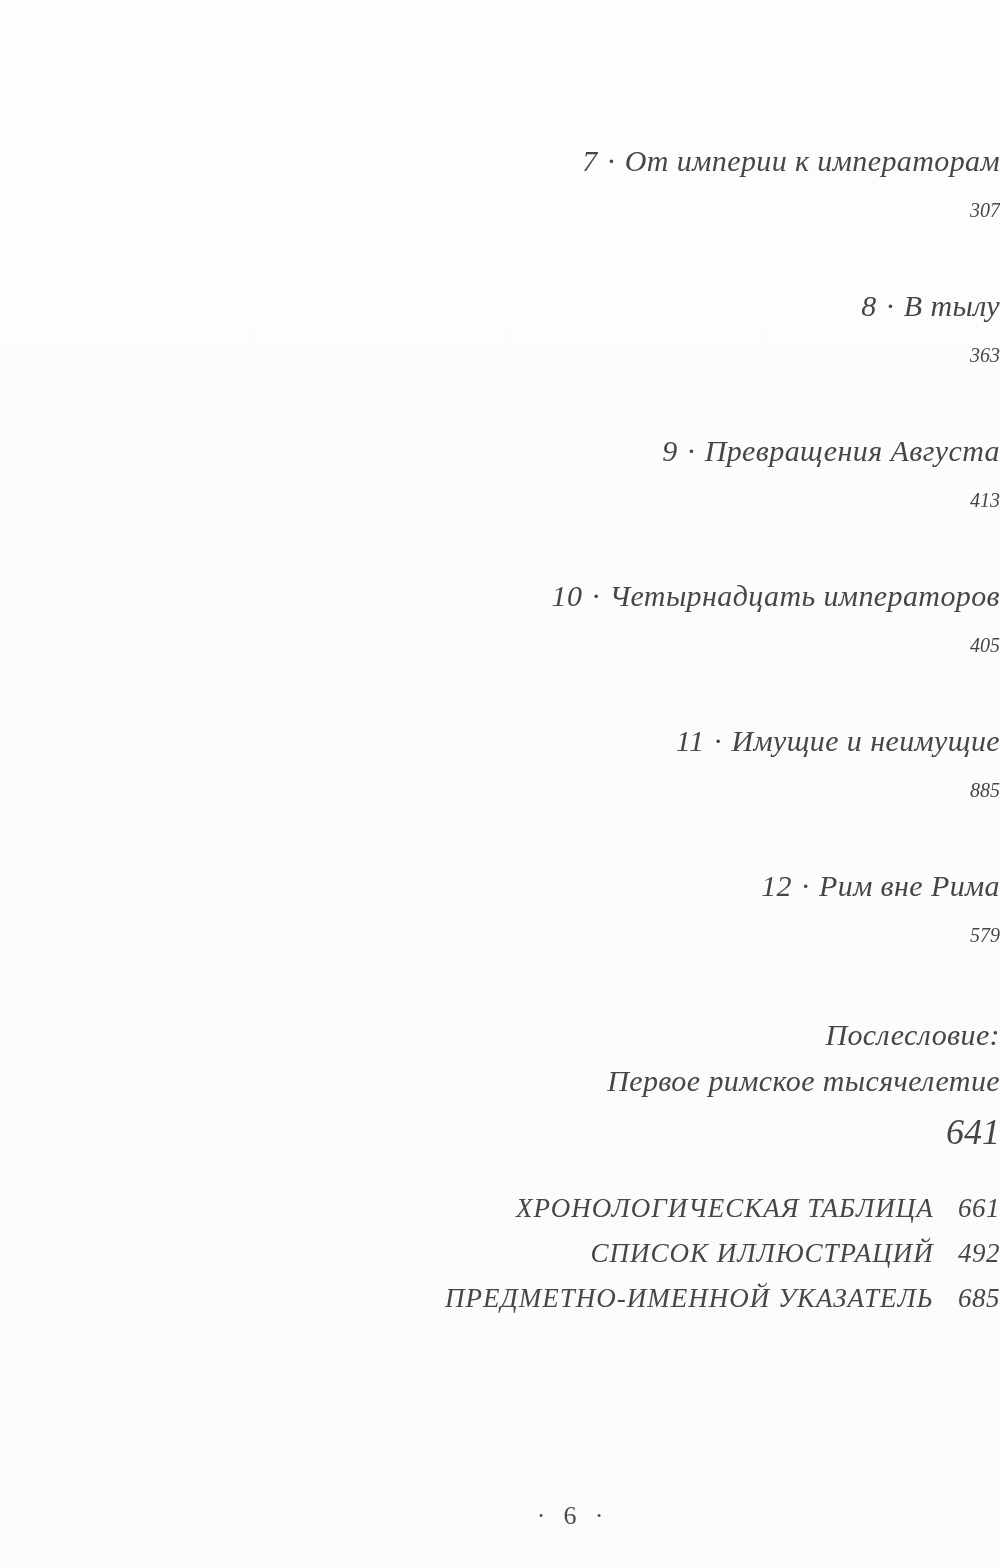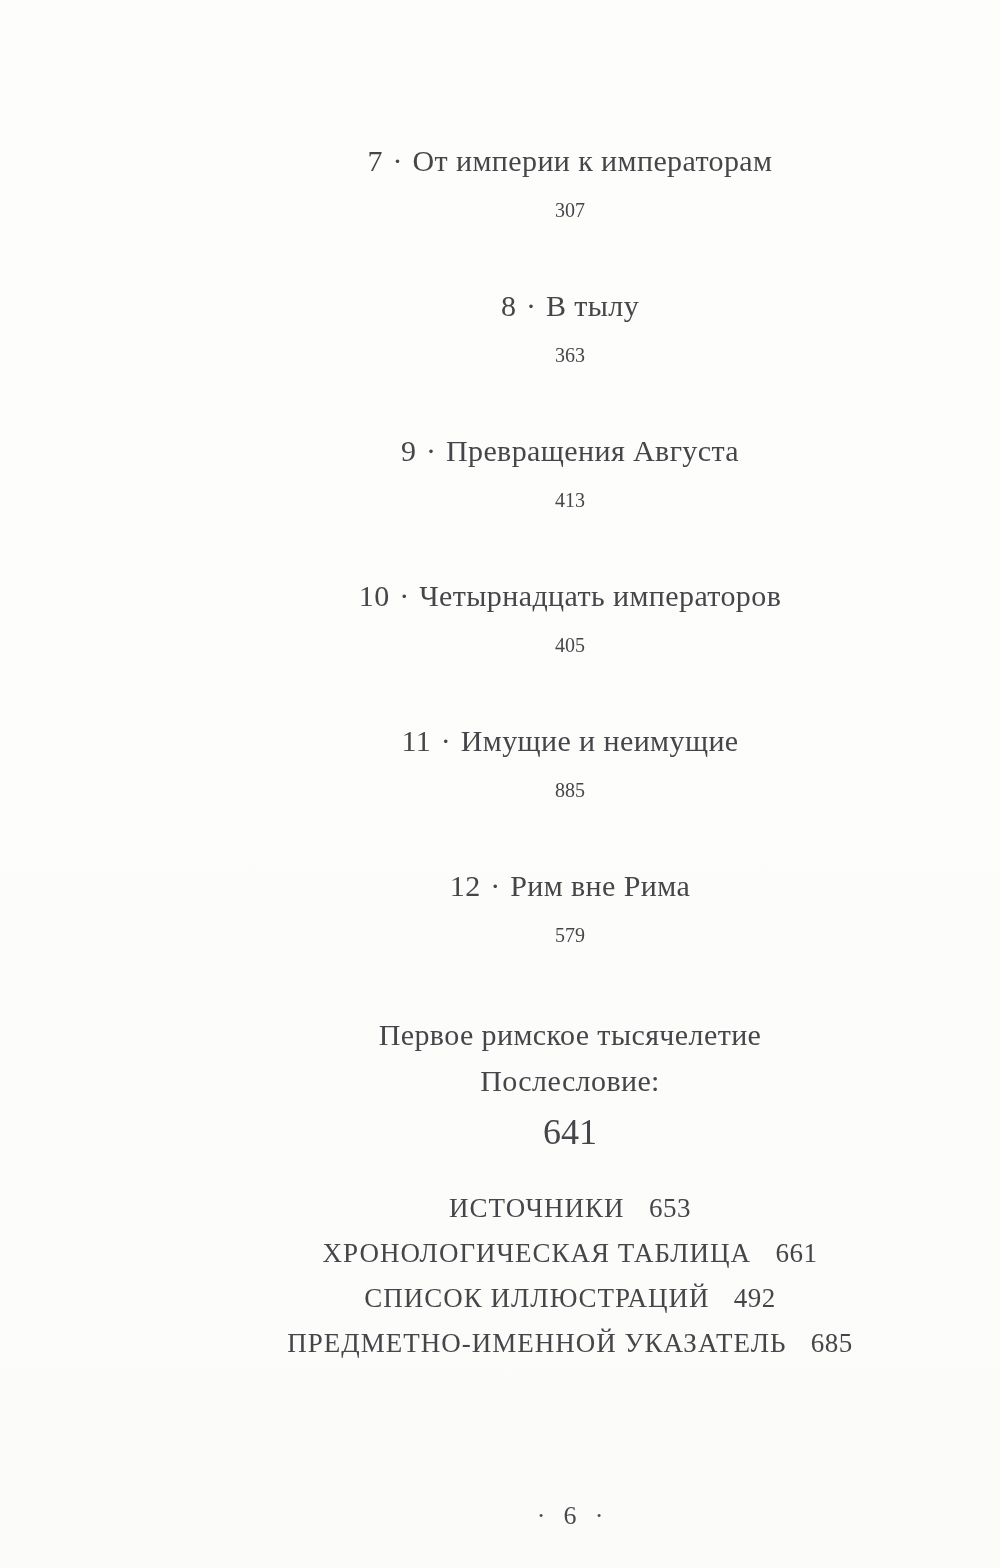--- a/index.html
+++ b/index.html
@@ -17,21 +17,22 @@
     position: absolute;
     inset: 0;
     background: linear-gradient(180deg, #fdfdfc 0%, #fcfcfb 60%, #fbfbfa 100%);
   }
   .content {
     position: absolute;
     left: 140px;
     top: 0;
     width: 860px;
     padding-top: 142px;
-    text-align: center;
+    text-align: right;
+    font-style: italic;
   }
   .entry { height: 86px; margin-bottom: 59px; }
   .entry-title {
     font-size: 30px;
     line-height: 38px;
     font-weight: normal;
     letter-spacing: 0.4px;
     white-space: nowrap;
   }
   .sep { padding: 0 0.32em; }
@@ -104,27 +105,26 @@
     <h2 class="entry-title"><span>11</span><span class="sep">·</span><span>Имущие и неимущие</span></h2>
     <div class="entry-page">885</div>
   </section>
 
   <section class="entry">
     <h2 class="entry-title"><span>12</span><span class="sep">·</span><span>Рим вне Рима</span></h2>
     <div class="entry-page">579</div>
   </section>
 
   <section class="afterword">
+    <h2 class="afterword-line">Послесловие:</h2>
     <h2 class="afterword-line">Первое римское тысячелетие</h2>
-    <h2 class="afterword-line">Послесловие:</h2>
     <div class="afterword-page">641</div>
   </section>
 
   <section class="backmatter">
-    <div class="backmatter-row"><span>ИСТОЧНИКИ</span><span class="backmatter-page">653</span></div>
     <div class="backmatter-row"><span>ХРОНОЛОГИЧЕСКАЯ ТАБЛИЦА</span><span class="backmatter-page">661</span></div>
     <div class="backmatter-row"><span>СПИСОК ИЛЛЮСТРАЦИЙ</span><span class="backmatter-page">492</span></div>
     <div class="backmatter-row"><span>ПРЕДМЕТНО-ИМЕННОЙ УКАЗАТЕЛЬ</span><span class="backmatter-page">685</span></div>
   </section>
 
 </main>
 
 <footer class="folio"><span>·</span><span>6</span><span>·</span></footer>
 
 </body></html>

